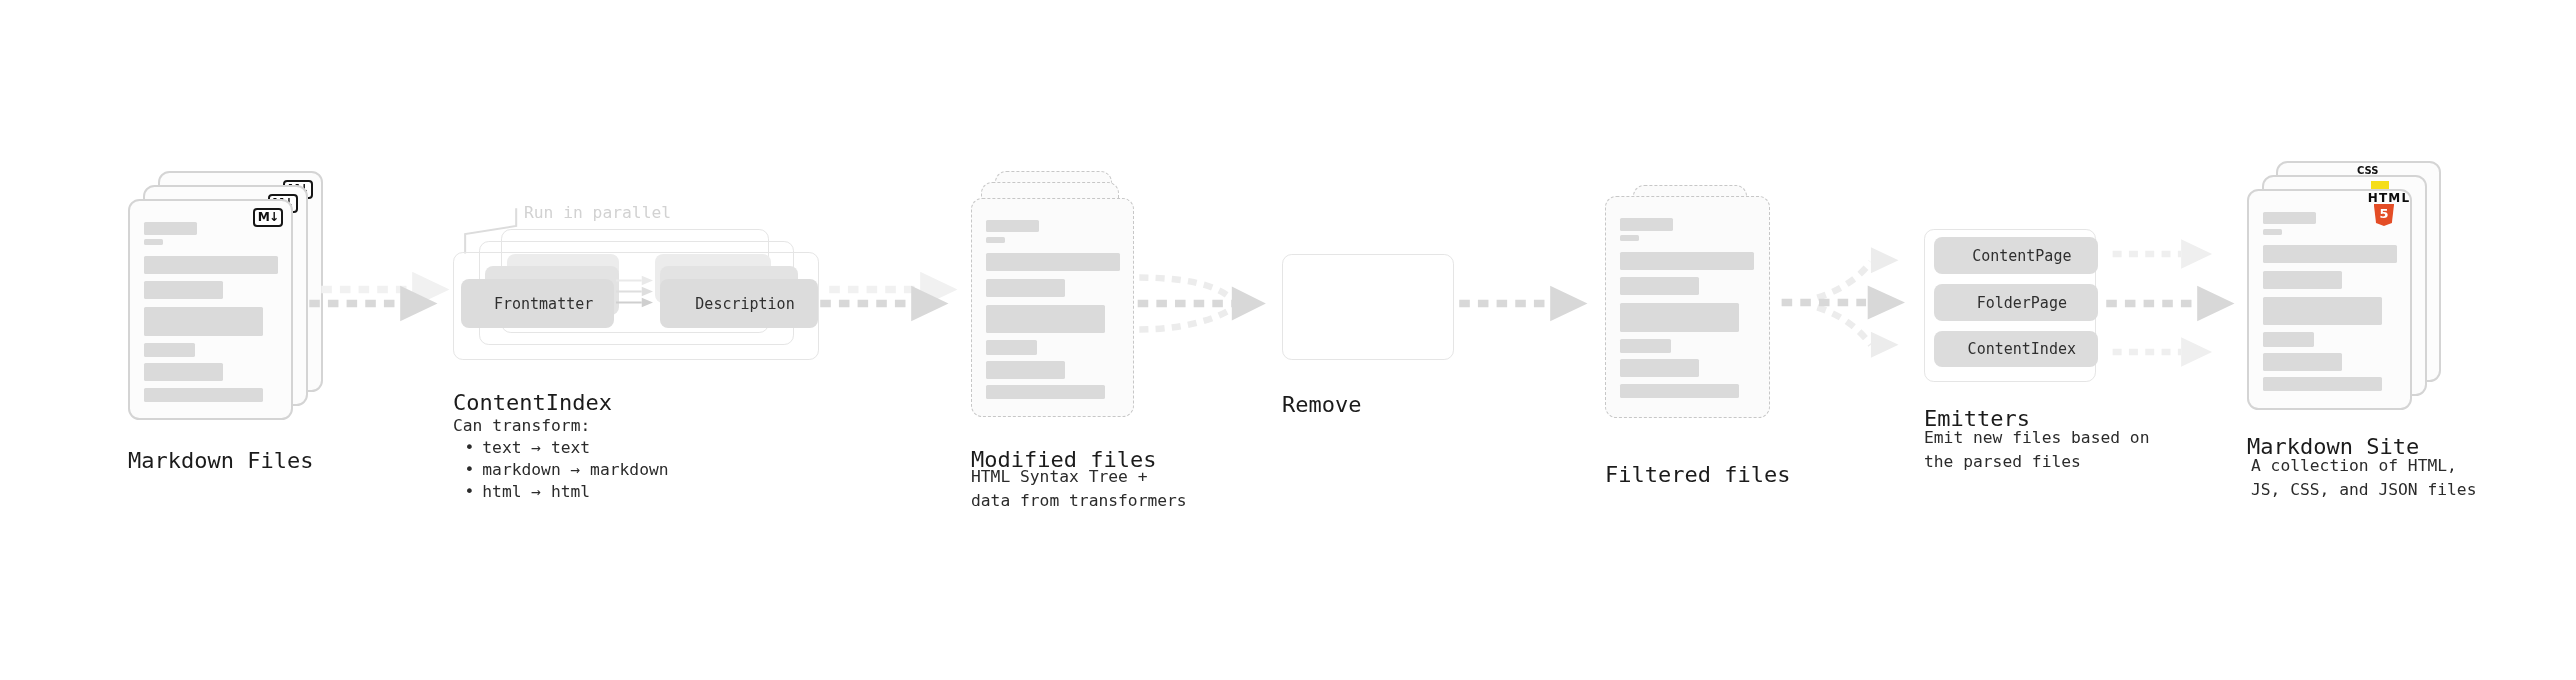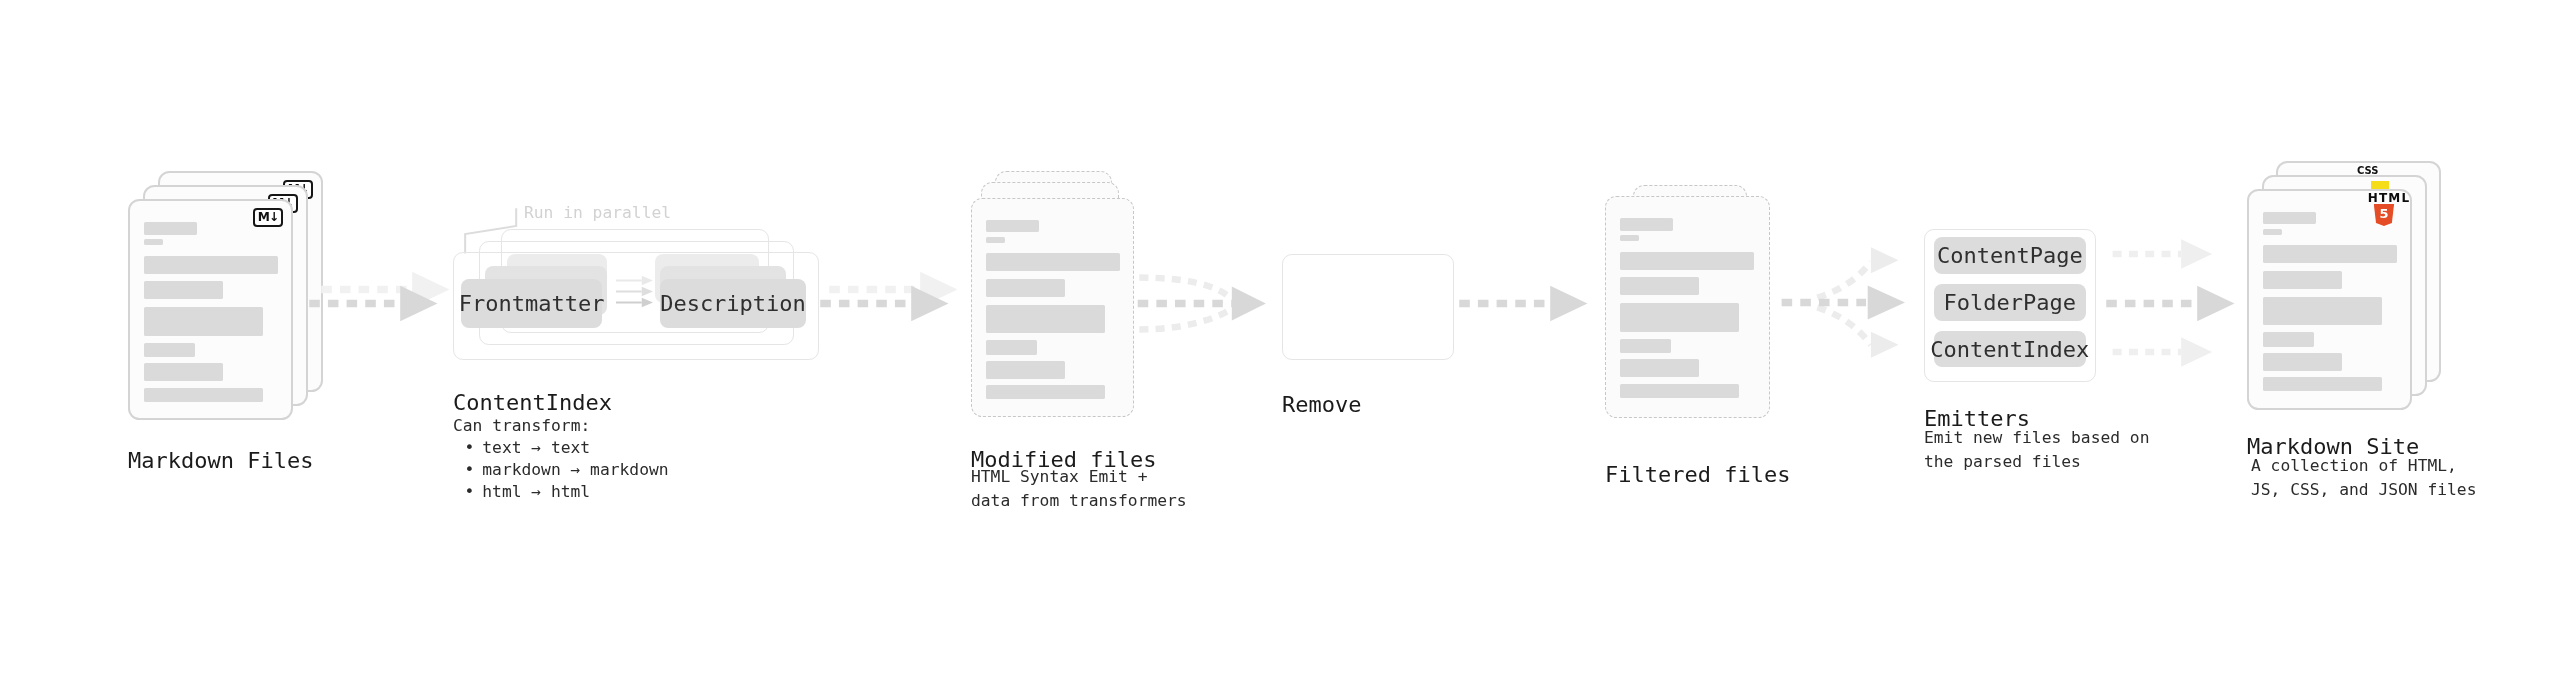--- a/index.html
+++ b/index.html
@@ -34,21 +34,21 @@
   .h5-word{display:block;font-family:"DejaVu Sans","Liberation Sans",sans-serif;font-weight:bold;
            font-size:12px;letter-spacing:1.2px;color:#0c0c0c;line-height:8.1px;}
   .h5-shield{display:block;width:20.3px;height:22px;margin:1.6px auto 0;background:#e44d26;
              clip-path:polygon(0 0,100% 0,89% 87%,50% 100%,11% 87%);
              color:#fff;font-family:"DejaVu Sans","Liberation Sans",sans-serif;
              font-weight:bold;font-size:13px;line-height:20.3px;text-align:center;}
 
   
   .frame{position:absolute;border:1.6px solid #e5e5e5;border-radius:9.8px;box-sizing:border-box;background:transparent;}
   .tbox{position:absolute;background:#dcdcdc;border-radius:8.1px;display:flex;align-items:center;
-        justify-content:center;font-size:22px;color:#2f2f2f;white-space:nowrap;}
+        justify-content:center;font-size:15px;color:#2f2f2f;white-space:nowrap;padding-left:12px;}
   .tbox.ghost1{background:#e3e3e3;}
   .tbox.ghost2{background:#ececec;}
 
   
   .title{position:absolute;font-size:22px;font-weight:500;color:#1b1b1b;white-space:nowrap;line-height:28px;}
   .desc{position:absolute;font-size:16.3px;color:#2b2b2b;line-height:24.4px;white-space:nowrap;}
   .desc.tight{line-height:22px;}
   .bl{padding-left:11.4px;}
   .bdot{margin-right:8.1px;}
   .note{position:absolute;font-size:16.3px;color:#d2d2d2;white-space:nowrap;line-height:19.5px;}
@@ -165,21 +165,21 @@
           <i></i>
           <i></i>
           <i></i>
           <i></i>
           <i></i>
           <i></i>
         </div>
     </div>
     <h2 class="title" style="left:0;top:257px">Modified files</h2>
     <div class="desc" style="left:0;top:294px">
-      <div>HTML Syntax Emit +</div>
+      <div>HTML Syntax Tree +</div>
       <div>data from transformers</div>
     </div>
   </section>
 
   <svg class="abs fan" style="left:1136px;top:267px" width="134" height="73" viewBox="0 0 165 90">
     <path class="lite" d="M4,13 C60,13 96,22 114,36"></path>
     <path class="lite" d="M4,77 C60,77 96,64 114,54"></path>
     <line class="dark" x1="2" y1="45" x2="118" y2="45"></line>
     <polygon class="hdark" points="118,24 118,66 160,45"></polygon>
   </svg>

